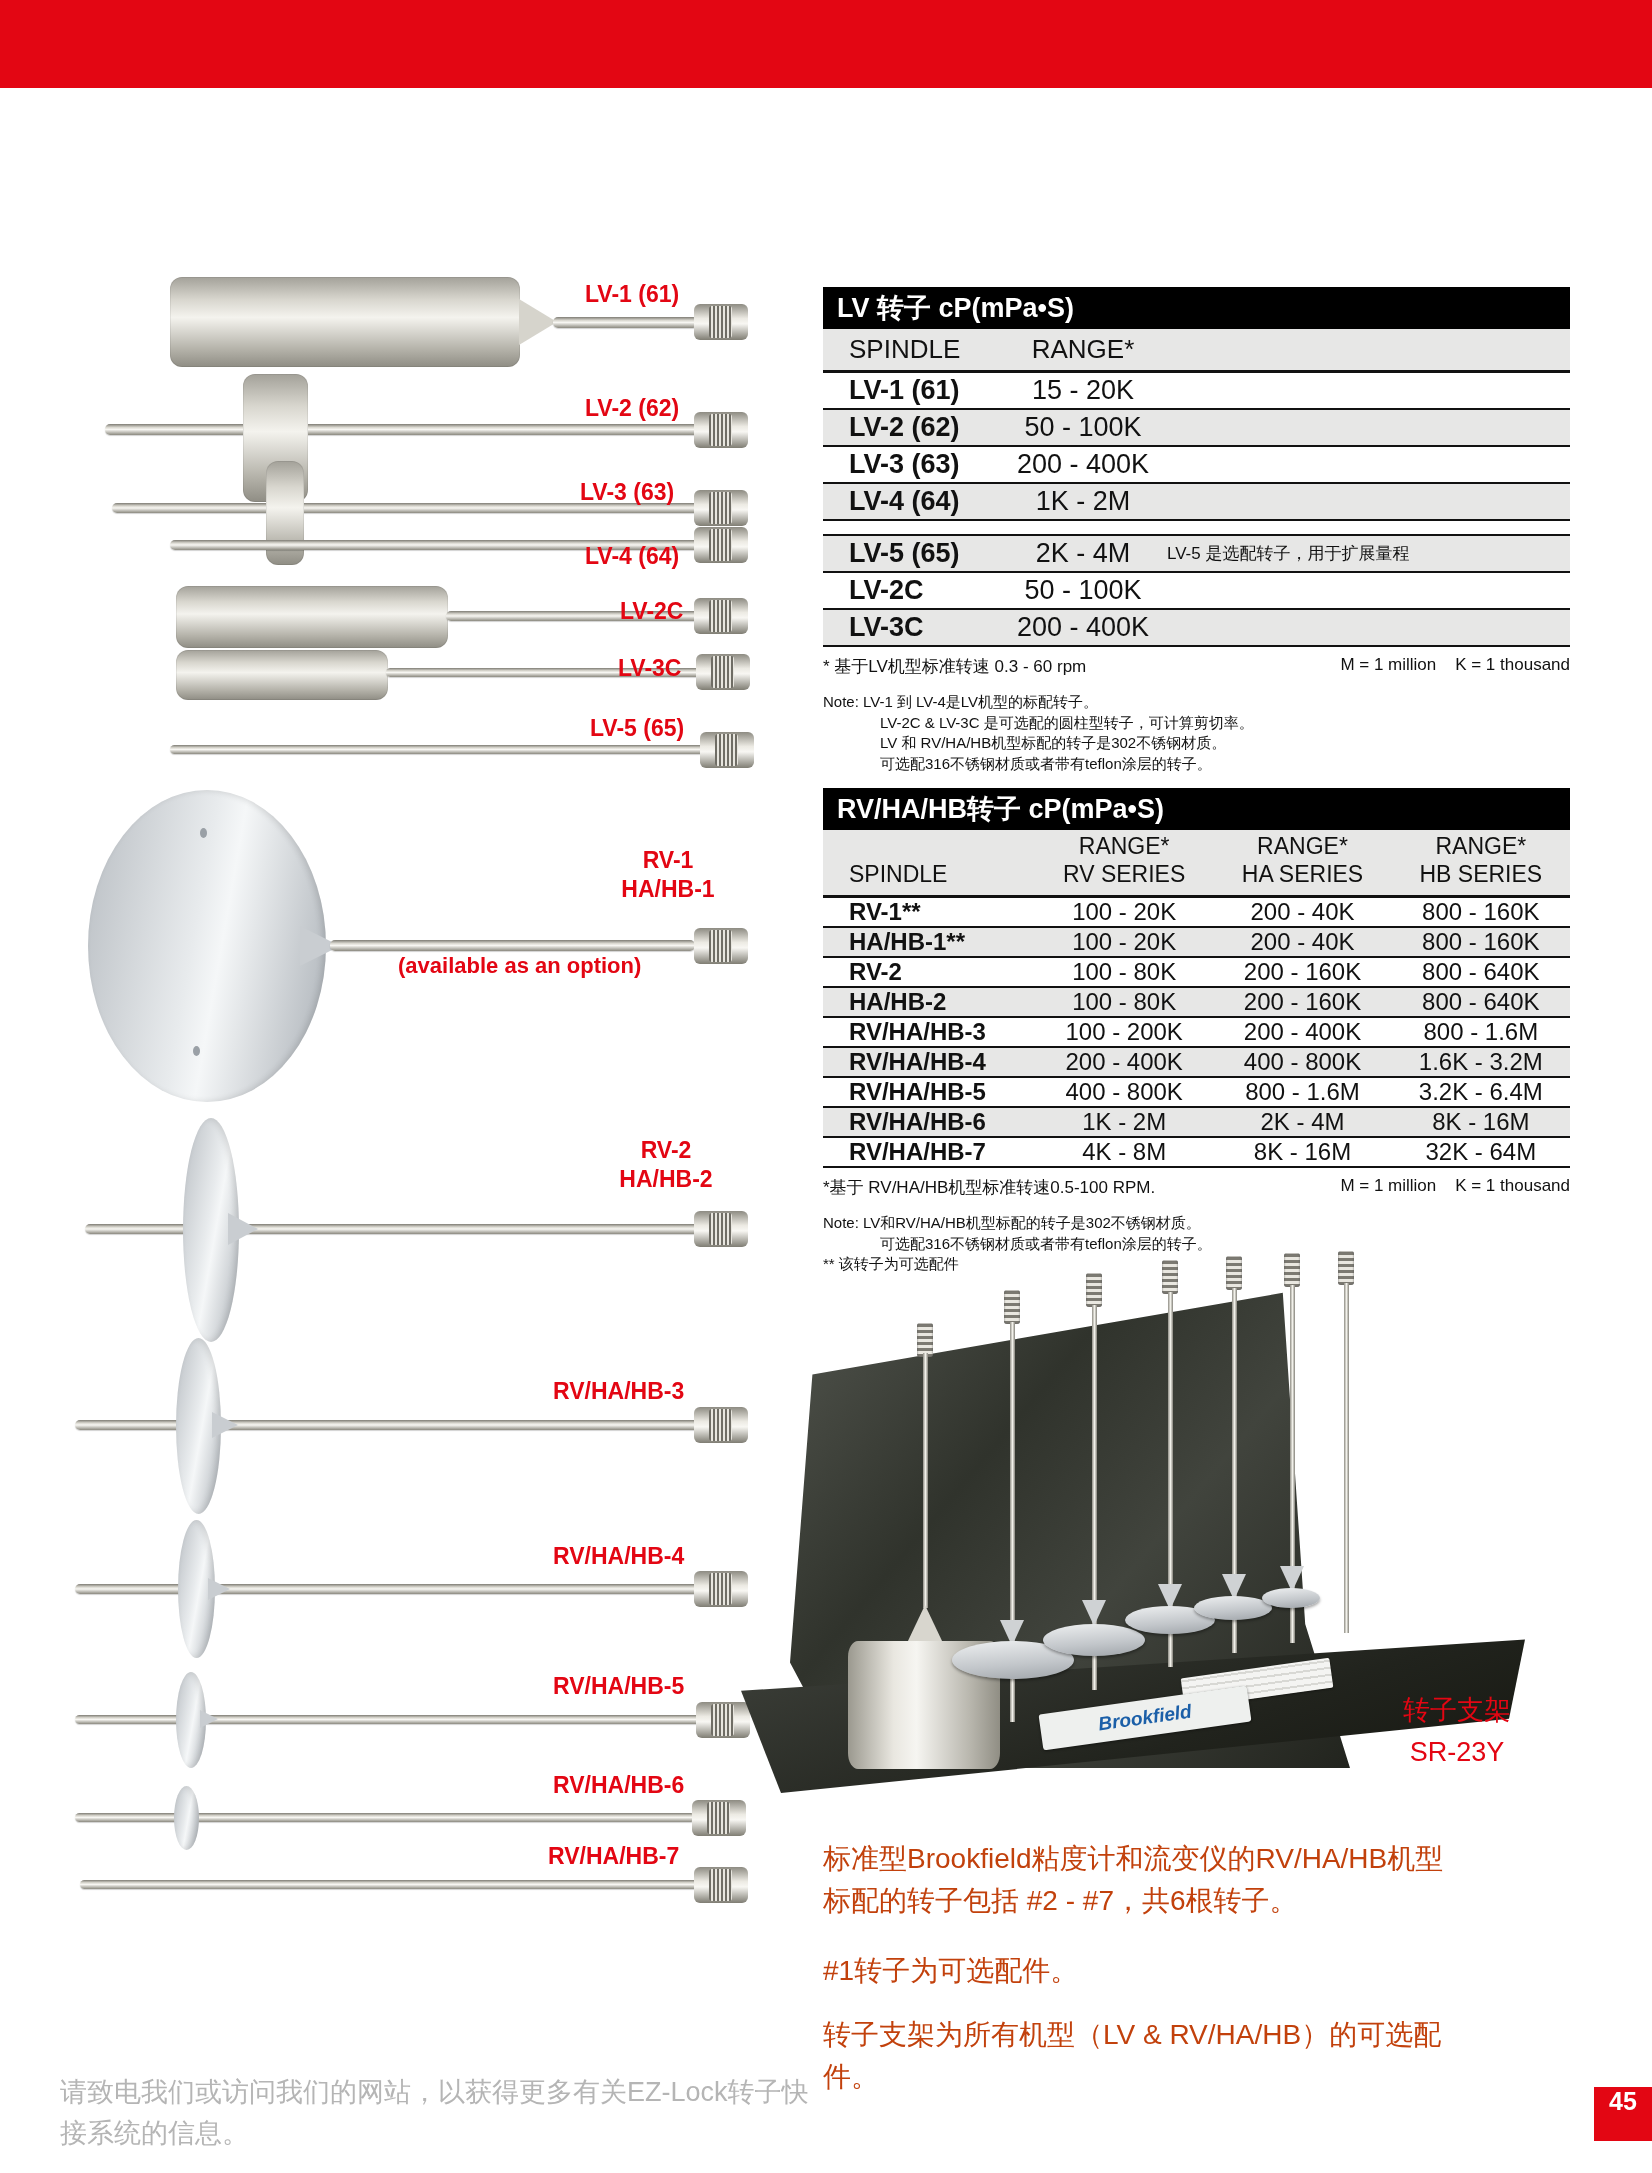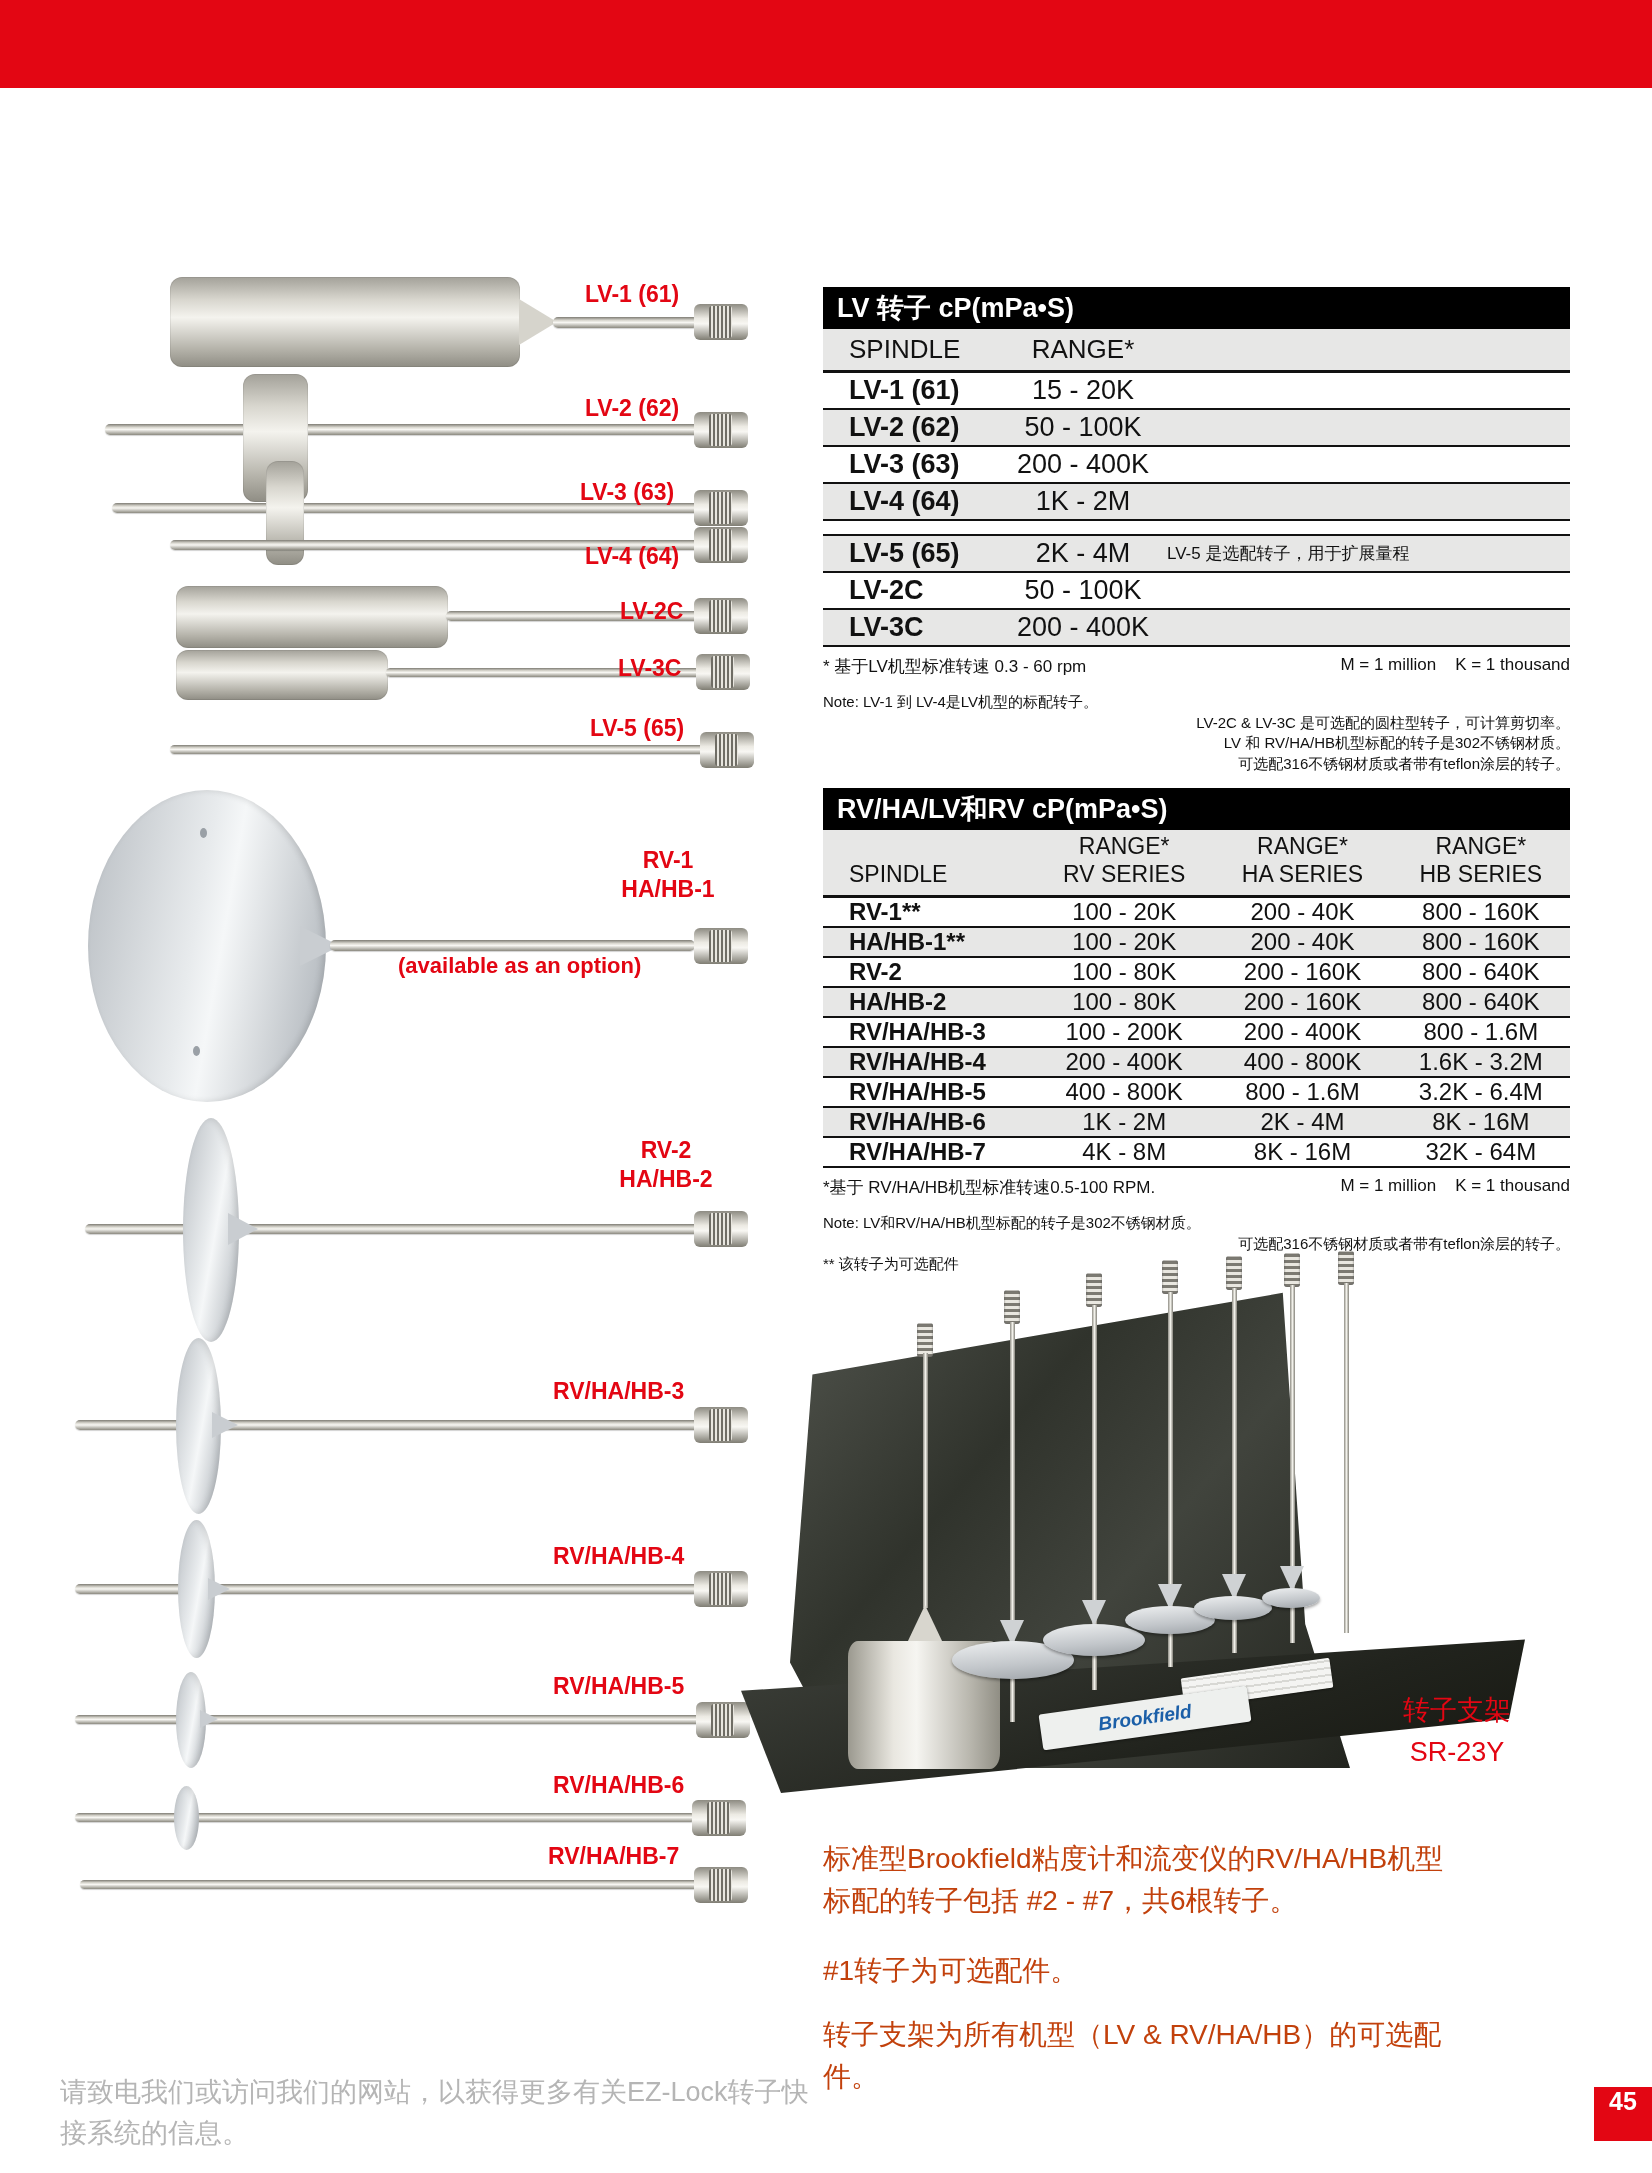--- a/index.html
+++ b/index.html
@@ -43,21 +43,21 @@
   .lv .t-row { height:37px; font-size:27px; }
   .lv .colhead { height:44px; align-items:center; font-size:26px; }
   .gap13 { height:13px; }
   .block2 { border-top:2px solid #111; }
   .rv .t-row { height:30px; font-size:24px; }
   .rv .colhead { height:68px; align-items:flex-end; padding-bottom:6px; font-size:23px; }
   .rv .c-spindle { flex:0 0 212px; }
   .rv .c-r3 { flex:1; text-align:center; }
   .footnote { display:flex; justify-content:space-between; font-size:17px; margin-top:8px; white-space:pre; }
   .notes { font-size:15px; line-height:1.38; margin-top:14px; }
-  .notes .indent { padding-left:57px;text-align:right; }
+  .notes .indent { padding-left:57px; }
 
   
   .photo { position:absolute; left:720px; top:1248px; width:815px; height:570px; }
   .panel { position:absolute; left:70px; top:40px; width:560px; height:480px;
     clip-path:polygon(4% 18%, 88% 1%, 92% 70%, 100% 100%, 10% 100%, 0% 78%);
     background:linear-gradient(130deg,#52554e 0%,#30332c 35%,#41443d 60%,#22241e 100%); }
   .base { position:absolute; left:5px; top:385px; width:800px; height:165px;
     clip-path:polygon(2% 35%, 100% 4%, 98% 52%, 7% 97%);
     background:linear-gradient(160deg,#3f423c,#21231d 60%,#15160f); }
   .vrod { position:absolute; width:5px; background:linear-gradient(90deg,#8f8d85,#f2f1ea 50%,#84827a); }
@@ -217,21 +217,21 @@
     </div>
     <div class="notes">
       <div>Note: LV-1 到 LV-4是LV机型的标配转子。</div>
       <div class="indent">LV-2C &amp; LV-3C 是可选配的圆柱型转子，可计算剪切率。</div>
       <div class="indent">LV 和 RV/HA/HB机型标配的转子是302不锈钢材质。</div>
       <div class="indent">可选配316不锈钢材质或者带有teflon涂层的转子。</div>
     </div>
   </div>
 
   <div class="cat-table rv" style="left:823px;top:788px;">
-    <div class="tbl-title">RV/HA/LV和RV cP(mPa•S)</div>
+    <div class="tbl-title">RV/HA/HB转子 cP(mPa•S)</div>
     <div class="colhead">
       <div class="hc c-spindle">SPINDLE</div>
       <div class="hc c-r3">RANGE*
 RV SERIES</div>
       <div class="hc c-r3">RANGE*
 HA SERIES</div>
       <div class="hc c-r3">RANGE*
 HB SERIES</div>
     </div>
     <div class="t-row">

